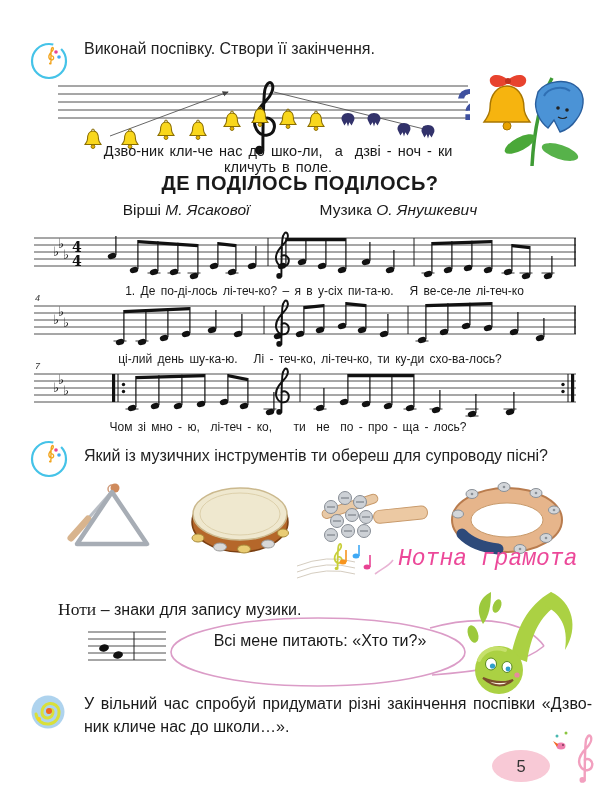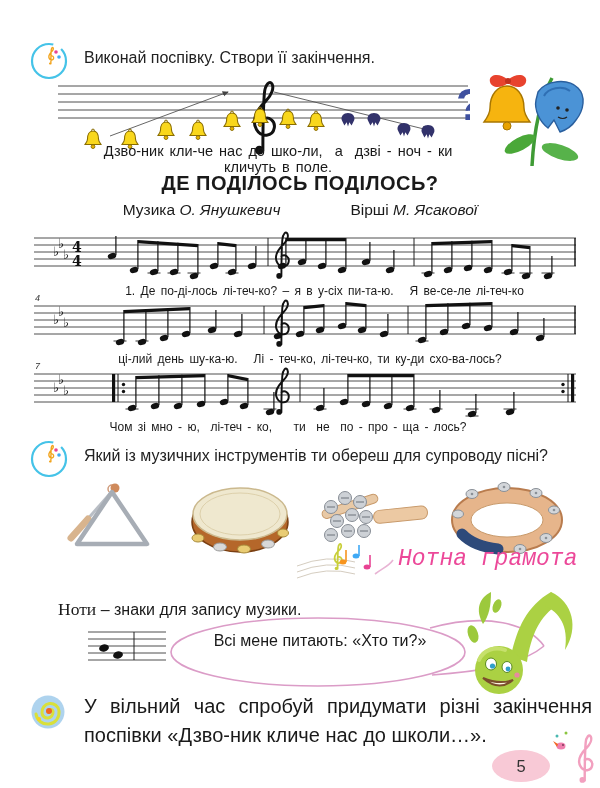--- a/index.html
+++ b/index.html
@@ -9,21 +9,21 @@
   .task-text{font-size:16px;color:#222;}
   .chant-lyrics{font-size:14.5px;text-align:center;white-space:pre-wrap;word-spacing:2px;}
   .song-title{width:600px;text-align:center;font-size:20px;font-weight:bold;letter-spacing:0.5px;}
   .credits{width:600px;display:flex;justify-content:center;gap:70px;font-size:15.5px;}
   .credits i{font-style:italic;}
   .lyrics{font-size:12px;text-align:center;white-space:pre-wrap;word-spacing:2px;}
   .heading-script{font-family:Liberation Mono, monospace;font-style:italic;font-size:23px;color:#ec4899;}
   .def-term{font-family:"Liberation Serif",serif;font-weight:normal;font-size:17.5px;}
   .def-rest{font-size:16px;}
   .bubble-line{font-size:16px;text-align:center;width:270px;}
-  .task3-text{font-size:20px;width:508px;line-height:1.45;text-align:justify;}
+  .task3-text{font-size:16px;width:508px;line-height:1.45;text-align:justify;}
   .page-oval{width:58px;height:32px;background:#f8c9d6;border-radius:50%;
              display:flex;align-items:center;justify-content:center;font-size:16.5px;color:#333;}
   svg{display:block;}
 </style>
 </head>
 <body>
 
 <svg width="0" height="0" style="position:absolute" aria-hidden="true">
   <defs>
     <symbol id="clef" viewBox="0 0 26 58" overflow="visible">
@@ -45,21 +45,21 @@
 </svg>
 
 <div class="page">
 
   <svg class="abs" style="left:30px;top:42px" width="38" height="38" viewBox="0 0 38 38">
     <circle cx="19" cy="19" r="17" fill="#fff" stroke="#45c3e8" stroke-width="2.2" stroke-dasharray="84 9"></circle>
     <use href="#clef" x="0" y="0" transform="translate(11,4) scale(0.52)" style="color:#f2a31b;--sw:4"></use>
     <circle cx="26" cy="10" r="1.8" fill="#e84393"></circle>
     <circle cx="29" cy="15" r="1.8" fill="#3fa9f5"></circle>
   </svg>
-  <div class="abs task-text" style="left:84px;top:49px">Виконай поспівку. Створи її закінчення.</div>
+  <div class="abs task-text" style="left:84px;top:40px">Виконай поспівку. Створи її закінчення.</div>
 
   <svg id="chant-svg" class="abs" style="left:58px;top:76px" width="412" height="84" viewBox="0 0 412 84">
       <line x1="0" y1="10" x2="410" y2="10" stroke="#3a3a3a" stroke-width="0.9"></line>
       <line x1="0" y1="18" x2="410" y2="18" stroke="#3a3a3a" stroke-width="0.9"></line>
       <line x1="0" y1="26" x2="410" y2="26" stroke="#3a3a3a" stroke-width="0.9"></line>
       <line x1="0" y1="34" x2="410" y2="34" stroke="#3a3a3a" stroke-width="0.9"></line>
       <line x1="0" y1="42" x2="410" y2="42" stroke="#3a3a3a" stroke-width="0.9"></line>
       <use href="#clef" transform="translate(3,1) scale(0.98)" style="color:#111"></use>
       <line x1="52" y1="60" x2="170" y2="16" stroke="#555" stroke-width="0.9" marker-end="url(#arrowhead)"></line>
       <line x1="216" y1="16" x2="370" y2="54" stroke="#555" stroke-width="0.9" marker-end="url(#arrowhead)"></line>
@@ -90,22 +90,22 @@
     <path d="M70 26 C74 18 88 15 96 21" stroke="#2f6fb4" stroke-width="2" fill="none"></path>
     <circle cx="84" cy="38" r="1.8" fill="#222"></circle>
       <circle cx="93" cy="40" r="1.8" fill="#222"></circle>
     <path d="M84 47 Q89 50 93 47" stroke="#222" stroke-width="1.2" fill="none"></path>
   </svg>
 
   <div class="abs chant-lyrics" style="left:78px;top:143px;width:400px">Дзво-ник кли-че нас до шко-ли,  а  дзві - ноч - ки  кличуть в поле.</div>
 
   <div class="abs song-title" style="left:0;top:172px">ДЕ ПОДІЛОСЬ ПОДІЛОСЬ?</div>
   <div class="abs credits" style="left:0;top:201px">
+    <span><span>Вірші</span>&nbsp;<i>М. Ясакової</i></span>
     <span><span>Музика</span>&nbsp;<i>О. Янушкевич</i></span>
-    <span><span>Вірші</span>&nbsp;<i>М. Ясакової</i></span>
   </div>
 
   <svg id="staff-svg-0" class="abs" style="left:28px;top:226px" width="560" height="60" viewBox="0 0 560 60">
       <line x1="6" y1="12" x2="548" y2="12" stroke="#3a3a3a" stroke-width="0.9"></line>
       <line x1="6" y1="19" x2="548" y2="19" stroke="#3a3a3a" stroke-width="0.9"></line>
       <line x1="6" y1="26" x2="548" y2="26" stroke="#3a3a3a" stroke-width="0.9"></line>
       <line x1="6" y1="33" x2="548" y2="33" stroke="#3a3a3a" stroke-width="0.9"></line>
       <line x1="6" y1="40" x2="548" y2="40" stroke="#3a3a3a" stroke-width="0.9"></line>
       <use href="#clef" transform="translate(7,3) scale(0.88)" style="color:#111"></use>
       <text x="25" y="30" font-size="13" font-family="&quot;DejaVu Serif&quot;,serif" fill="#111">♭</text>

